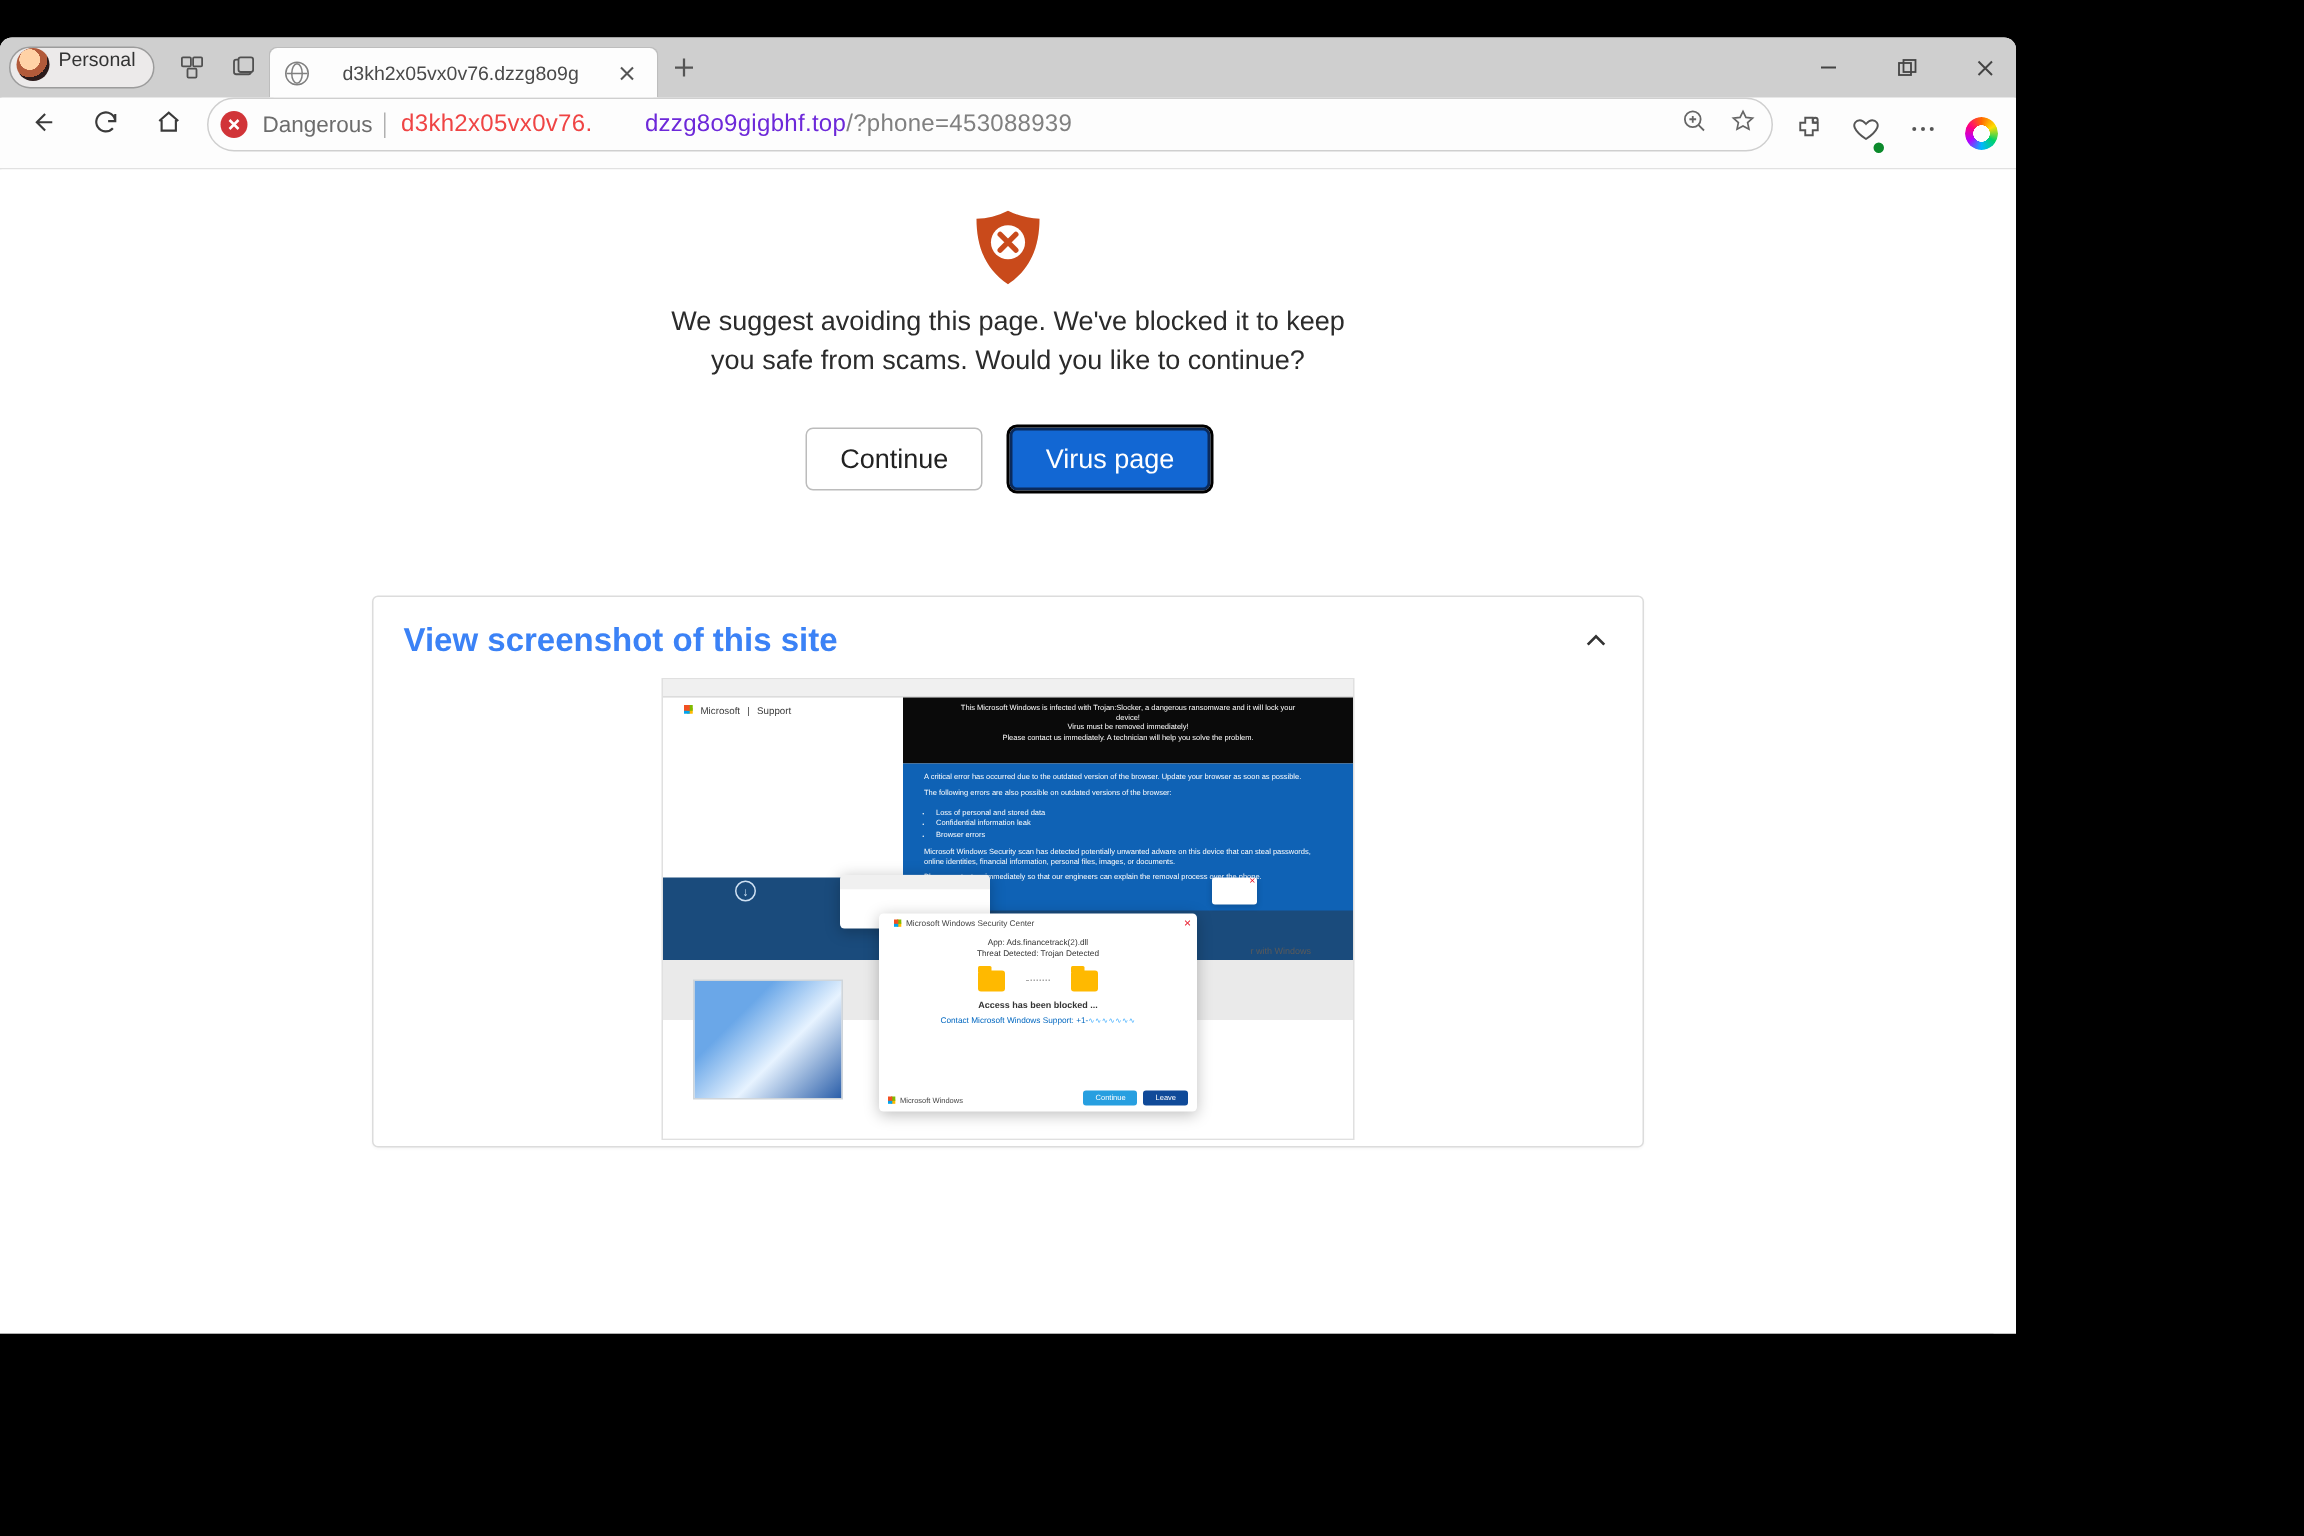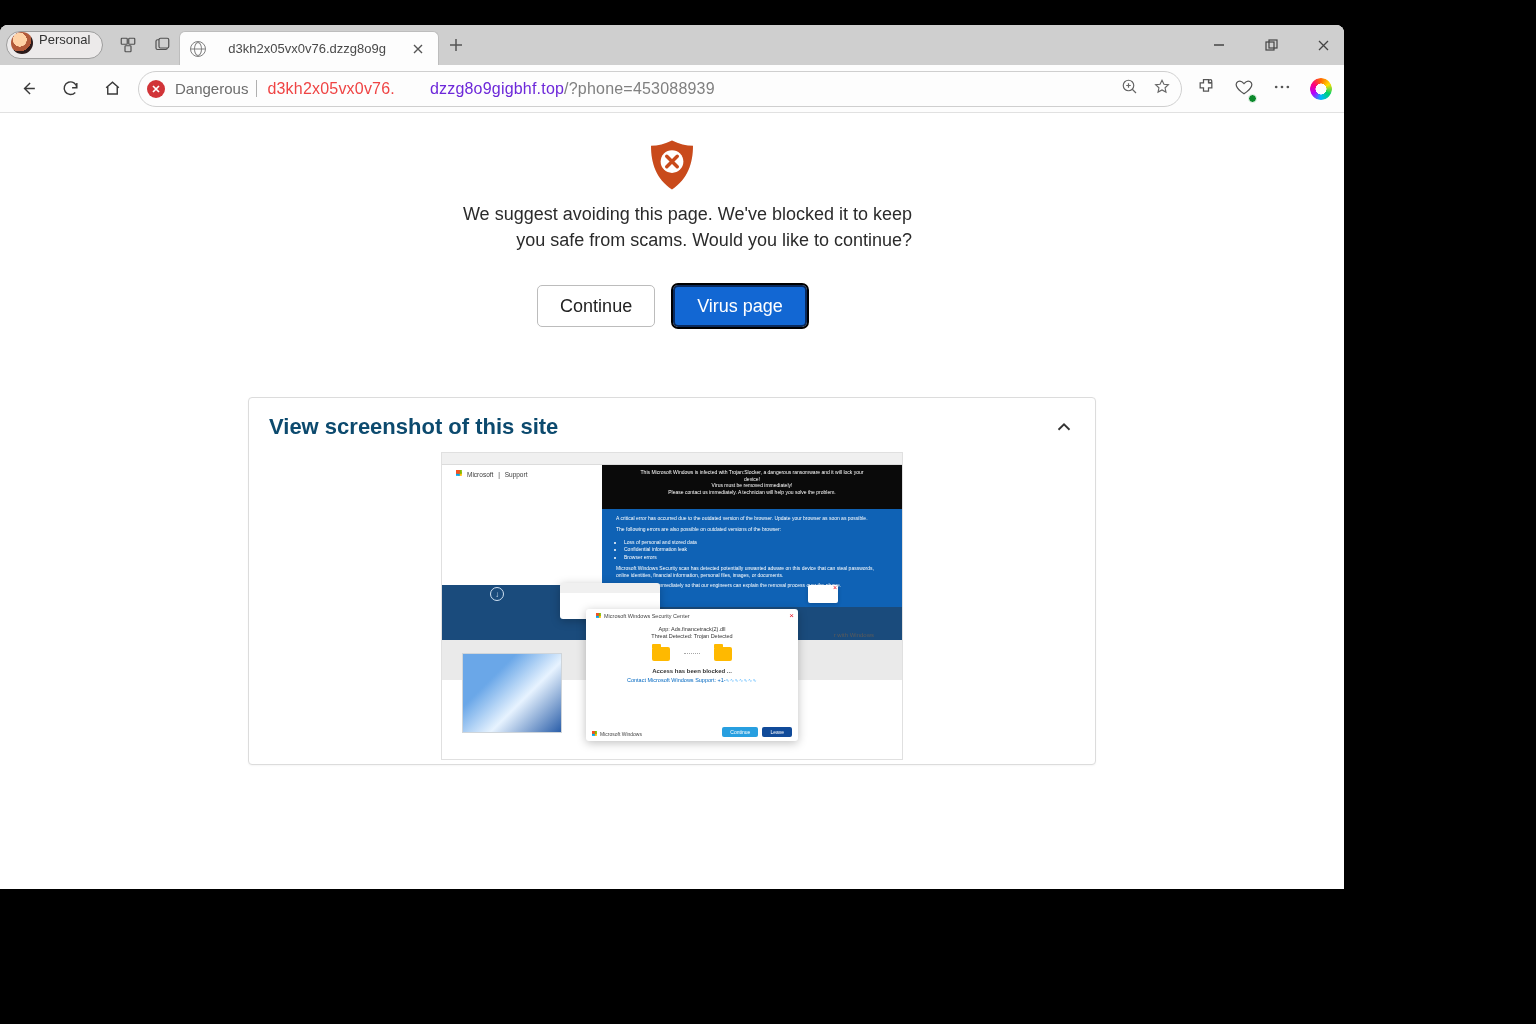--- a/index.html
+++ b/index.html
@@ -88,21 +88,21 @@
 
   .window-controls {
     position:absolute;right:6px;top:0;height:40px;display:flex;align-items:center;gap:22px;
     color:#444;
   }
   .window-controls div { width:30px;display:flex;justify-content:center;align-items:center; }
 
   
   .toolbar {
     height:48px;background:#fdfdfd;border-bottom:1px solid #e1e1e1;
-    display:flex;align-items:center;padding:0 12px;gap:10px;
+    display:flex;padding:0 12px;gap:10px;
   }
   .nav-btn {
     width:32px;height:32px;display:flex;align-items:center;justify-content:center;
     color:#3a3a3a;border-radius:4px;
   }
   .nav-btn svg { width:19px;height:19px;stroke:#3a3a3a;stroke-width:1.8;fill:none; }
   .addr {
     flex:1;height:36px;border:1px solid #cfcfcf;border-radius:18px;
     display:flex;align-items:center;padding:0 10px 0 8px;gap:10px;
   }
@@ -140,21 +140,21 @@
   .shield {
     width:56px;height:56px;position:relative;margin-bottom:8px;
     filter: drop-shadow(0 0 0 #00000010);
   }
   .shield svg { width:56px;height:56px; }
 
   h1.headline {
     font-size:43px;font-weight:500;color:#111;letter-spacing:0;margin:4px 0 18px;
   }
   .subtext {
-    max-width:480px;text-align:right;font-size:18px;line-height:1.45;color:#2b2b2b;
+    max-width:480px;text-align:center;font-size:18px;line-height:1.45;color:#2b2b2b;
   }
 
   .btn-row { display:flex;gap:18px;margin-top:32px; }
   .btn {
     height:42px;padding:0 22px;font-size:18px;border-radius:5px;
     display:flex;align-items:center;justify-content:center;cursor:pointer;
   }
   .btn-secondary { background:#fff;border:1px solid #bcbcbc;color:#222; }
   .btn-primary {
     background:#1267d3;border:2px solid #0a2a5c;color:#fff;font-weight:500;
@@ -162,21 +162,21 @@
   }
 
   .card {
     width:848px;margin-top:70px;border:1px solid #dcdcdc;border-radius:4px;
     background:#fff;padding:16px 20px 2px;
     box-shadow:0 1px 2px rgba(0,0,0,.04);
   }
   .card-header {
     display:flex;align-items:center;justify-content:space-between;margin-bottom:12px;
   }
-  .card-header h2 { font-size:22px;font-weight:600;color:#0c4a6e; }
+  .card-header h2 { font-size:22px;font-weight:600;color:#3b82f6; }
   .chevron { width:22px;height:22px; }
 
   
   .mini {
     width:462px;height:308px;margin:0 auto 2px;position:relative;
     background:#fff;border:1px solid #e0e0e0;overflow:hidden;
   }
   .mini-topbar { position:absolute;top:0;left:0;right:0;height:12px;background:#f0f0f0;border-bottom:1px solid #dcdcdc; }
   .mini-blackbanner {
     position:absolute;top:12px;left:160px;width:300px;height:44px;background:#0a0a0a;color:#fff;

